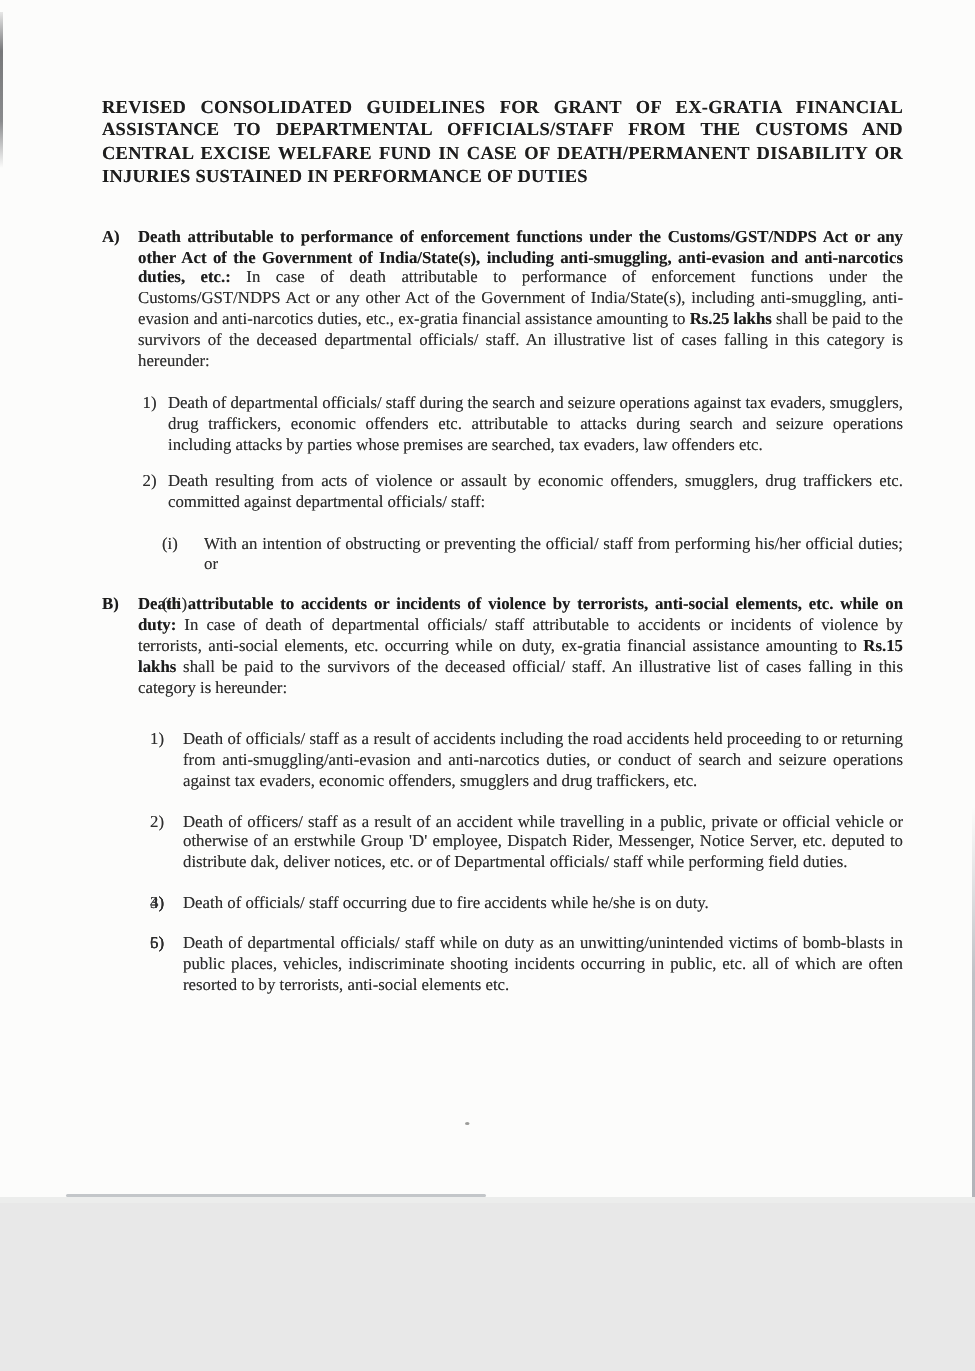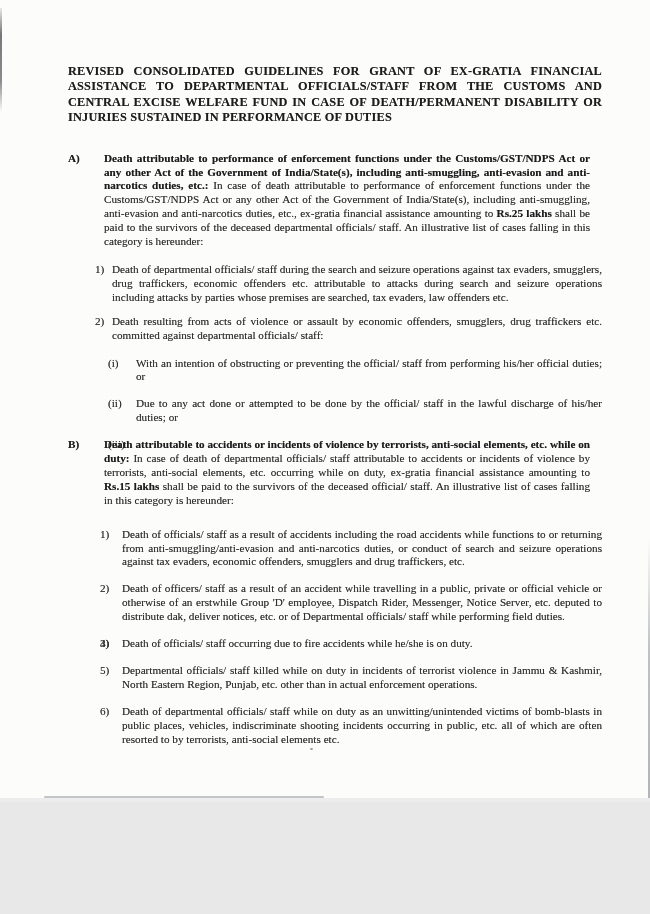--- a/index.html
+++ b/index.html
@@ -17,21 +17,21 @@
     left:68px;top:64px;right:48px;
     text-shadow:0 0 .3px rgba(40,40,40,.55);
   }
   .doc-title{
     font-size:12.3px;font-weight:bold;line-height:15.4px;
     letter-spacing:.2px;
     color:#1d1d1d;
     text-align:justify;
     margin:0 0 26px 0;
   }
-  p{margin:12px;}
+  p{margin:0;}
   .sec{position:relative;padding-left:24px;margin-bottom:9px;
        font-size:11.2px;line-height:13.9px;text-align:justify;}
   .sec .sec-num{position:absolute;left:0;top:0;font-weight:bold;color:#1c1c1c;}
   .sec b{color:#1c1c1c;}
   .list-a{margin-left:27px;}
   .list-sub{margin-left:40px;}
   .list-b{margin-left:32px;}
   .item{position:relative;font-size:11.2px;line-height:13.9px;text-align:justify;}
   .list-a .item{padding-left:17px;margin-bottom:10px;}
   .list-sub .item{padding-left:28px;margin-bottom:13px;}
@@ -83,52 +83,47 @@
     </div>
 
     <div class="gap-before-sub"></div>
 
     <div class="list-sub">
       <div class="item">
         <span class="num">(i)</span>
         <span>With an intention of obstructing or preventing the official/ staff from performing his/her official duties; or</span>
       </div>
       <div class="item">
-        <span class="num">(ii)</span>
-        <span>Due to any act done or attempted to be done by the official/ staff in the lawful discharge of his/her duties; or</span>
-      </div>
-      <div class="item">
         <span class="num">(iii)</span>
       </div>
     </div>
 
     <div class="sec" style="margin-bottom:20px;">
       <span class="sec-num">B)</span>
       <p><b>Death attributable to accidents or incidents of violence by terrorists, anti-social elements, etc. while on duty:</b> <span>In case of death of departmental officials/ staff attributable to accidents or incidents of violence by terrorists, anti-social elements, etc. occurring while on duty, ex-gratia financial assistance amounting to</span> <b>Rs.15 lakhs</b> <span>shall be paid to the survivors of the deceased official/ staff. An illustrative list of cases falling in this category is hereunder:</span></p>
     </div>
 
     <div class="list-b">
       <div class="item">
         <span class="num">1)</span>
-        <span>Death of officials/ staff as a result of accidents including the road accidents while functions to or returning from anti-smuggling/anti-evasion and anti-narcotics duties, or conduct of search and seizure operations against tax evaders, economic offenders, smugglers and drug traffickers, etc.</span>
+        <span>Death of officials/ staff as a result of accidents including the road accidents held proceeding to or returning from anti-smuggling/anti-evasion and anti-narcotics duties, or conduct of search and seizure operations against tax evaders, economic offenders, smugglers and drug traffickers, etc.</span>
       </div>
       <div class="item">
         <span class="num">2)</span>
         <span>Death of officers/ staff as a result of an accident while travelling in a public, private or official vehicle or otherwise of an erstwhile Group 'D' employee, Dispatch Rider, Messenger, Notice Server, etc. deputed to distribute dak, deliver notices, etc. or of Departmental officials/ staff while performing field duties.</span>
       </div>
       <div class="item">
         <span class="num">3)</span>
       </div>
       <div class="item">
         <span class="num">4)</span>
         <span>Death of officials/ staff occurring due to fire accidents while he/she is on duty.</span>
       </div>
       <div class="item">
         <span class="num">5)</span>
-        <span>Departmental officials/ staff killed while on duty in incidents of terrorist violence in Jammu &amp; Kashmir, North Eastern Region, Punjab, etc. other than in actual enforcement operations.</span>
       </div>
       <div class="item">
         <span class="num">6)</span>
         <span>Death of departmental officials/ staff while on duty as an unwitting/unintended victims of bomb-blasts in public places, vehicles, indiscriminate shooting incidents occurring in public, etc. all of which are often resorted to by terrorists, anti-social elements etc.</span>
       </div>
     </div>
 
   </div>
 </div>
 

